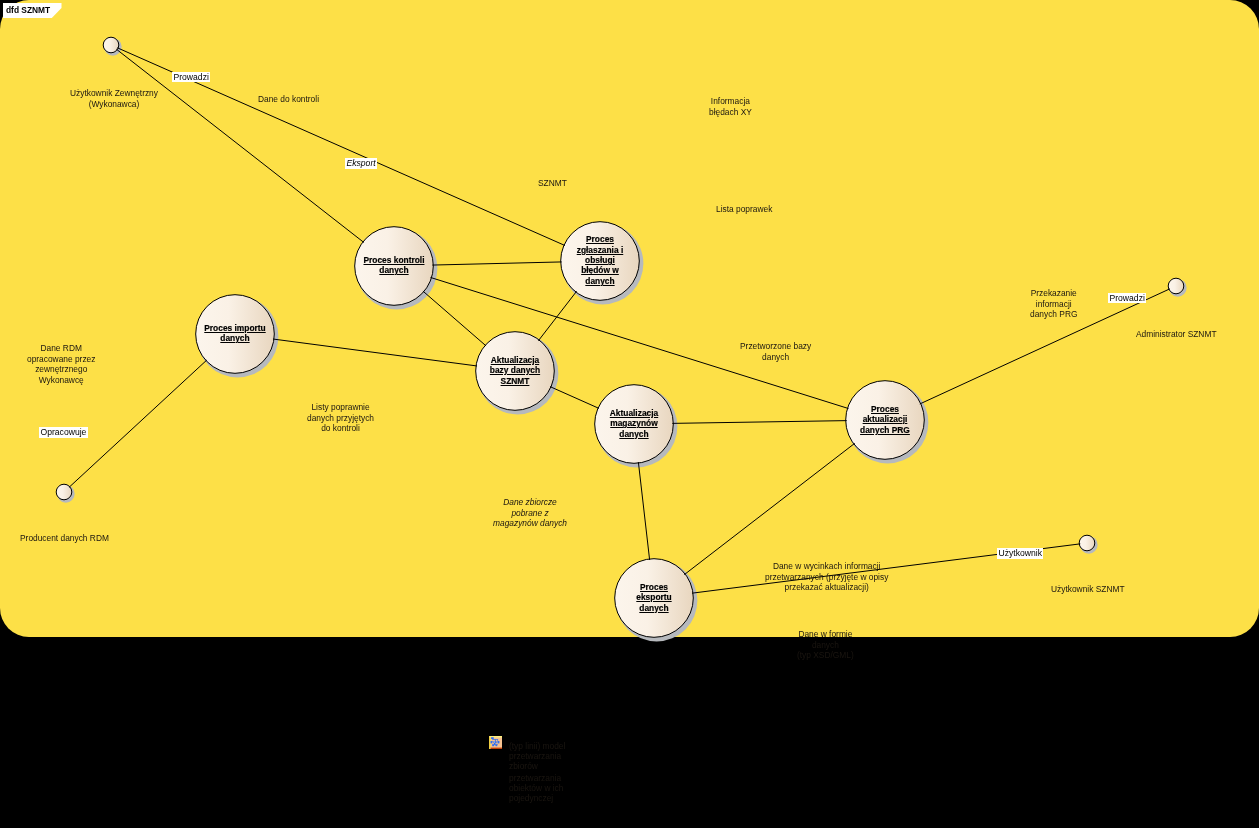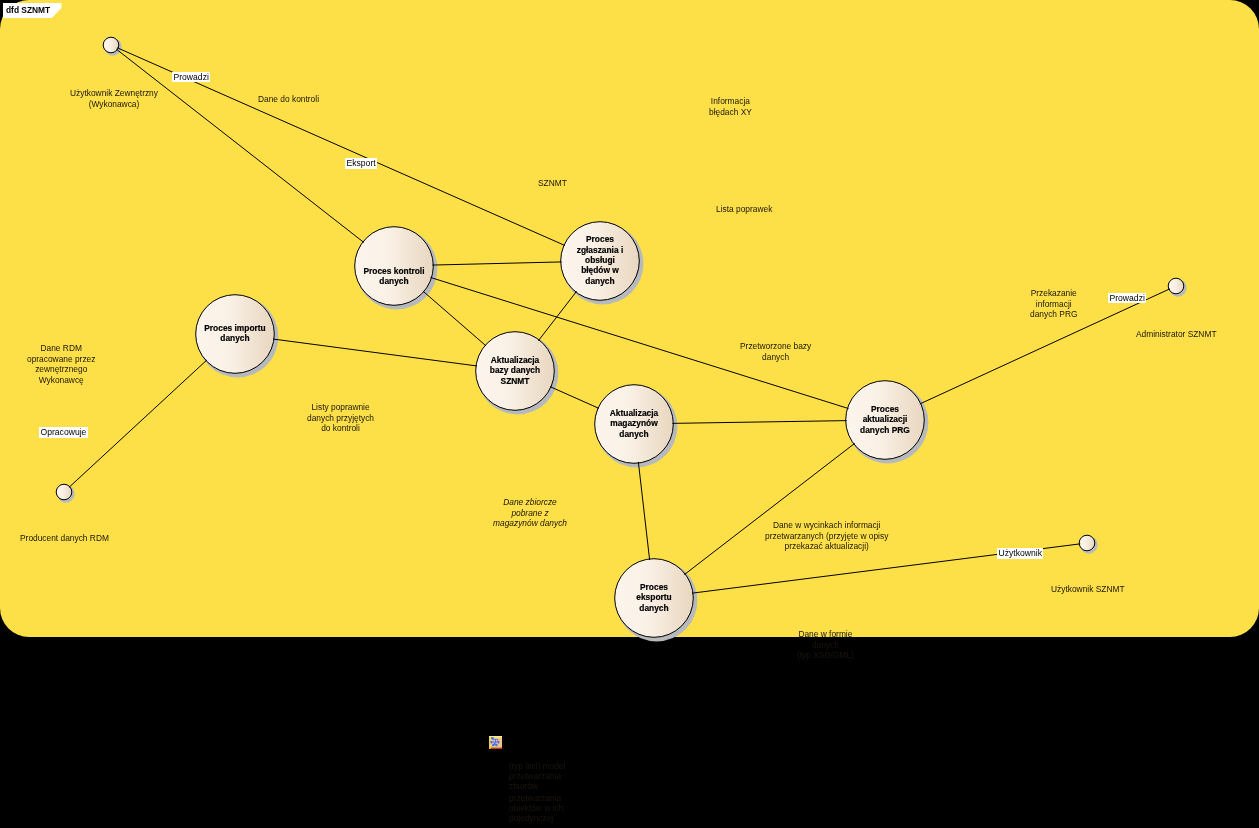--- a/index.html
+++ b/index.html
@@ -10,24 +10,24 @@
   .tab{position:absolute;left:3px;top:3px;height:15.3px;width:58.5px;background:#fff;color:#000;
        font:bold 8.4px "Liberation Sans",sans-serif;line-height:14.6px;
        box-sizing:border-box;padding-left:3px;
        -webkit-clip-path:polygon(0 0,100% 0,100% 33%,83% 100%,0 100%);
        clip-path:polygon(0 0,100% 0,100% 33%,83% 100%,0 100%);}
   .lbl{position:absolute;background:#fff;color:#000;font:8.6px "Liberation Sans",sans-serif;
        line-height:10.8px;padding:0 1.5px;white-space:nowrap;}
   .flow{position:absolute;color:#1a1510;font:8.4px "Liberation Sans",sans-serif;
         line-height:10.5px;text-align:center;white-space:pre;}
   .pname{position:absolute;color:#000;font:bold 8.4px "Liberation Sans",sans-serif;
-         line-height:10.4px;text-align:center;white-space:pre;
+         line-height:10.4px;text-align:center;white-space:pre;text-decoration:underline;
          -webkit-text-stroke:0.18px #000;}
   .legicon{position:absolute;line-height:0;}
-  .legline{text-align:left;margin-top:20px;}
+  .legline{text-align:left;}
 </style>
 </head>
 <body>
 
 <div id="canvas">
   <svg class="layer" id="shapes">
       <defs>
         <linearGradient id="circGrad" x1="0" y1="0" x2="1" y2="0">
           <stop offset="0" stop-color="#fcf5ec"></stop>
           <stop offset="0.42" stop-color="#faf1e6"></stop>
@@ -90,21 +90,21 @@
       <line x1="1169.8233936019958" y1="288.8442105062975" x2="919.7888272122887" y2="403.98040258953034" stroke="#000" stroke-width="1"></line>
       <line x1="691.9947177451689" y1="593.1738811178192" x2="1080.2542015491606" y2="543.8568566161574" stroke="#000" stroke-width="1"></line>
       <line x1="68.99442330827804" y1="487.3852696917665" x2="206.86964519013983" y2="359.9917898243152" stroke="#000" stroke-width="1"></line>
       <line x1="564.9656554585046" y1="245.5247067055971" x2="117.22019694209318" y2="47.74757165540312" stroke="#000" stroke-width="1"></line>
       <line x1="854.6620409270017" y1="443.37730179650947" x2="684.3379590729983" y2="574.6226982034906" stroke="#000" stroke-width="1"></line>
     </svg>
   <div class="tab">dfd SZNMT</div>
   <div id="overlays">
       <div class="pname" style="left: 195.7px; width: 78.6px; top: 322.7px;">Proces importu
 danych</div>
-      <div class="pname" style="left: 354.7px; width: 78.6px; top: 254.7px; margin-top: 11px;">Proces kontroli
+      <div class="pname" style="left: 354.7px; width: 78.6px; top: 254.7px;">Proces kontroli
 danych</div>
       <div class="pname" style="left: 560.7px; width: 78.6px; top: 234.2px;">Proces
 zgłaszania i
 obsługi
 błędów w
 danych</div>
       <div class="pname" style="left: 475.7px; width: 78.6px; top: 354.7px;">Aktualizacja
 bazy danych
 SZNMT</div>
       <div class="pname" style="left: 594.7px; width: 78.6px; top: 407.7px;">Aktualizacja
@@ -115,21 +115,21 @@
 danych PRG</div>
       <div class="pname" style="left: 614.7px; width: 78.6px; top: 581.7px;">Proces
 eksportu
 danych</div>
       <div class="flow" style="left: 70px; top: 88px;">Użytkownik Zewnętrzny
 (Wykonawca)</div>
       <div class="flow" style="left: 20px; top: 533px;">Producent danych RDM</div>
       <div class="flow" style="left: 1136px; top: 329px;">Administrator SZNMT</div>
       <div class="flow" style="left: 1051px; top: 584px;">Użytkownik SZNMT</div>
       <div class="lbl" style="left: 172px; top: 71.6px;">Prowadzi</div>
-      <div class="lbl" style="left: 345px; top: 158px;">Eksport</div>
+      <div class="lbl" style="left: 345px; top: 158px; font-style: italic;">Eksport</div>
       <div class="lbl" style="left: 39px; top: 427px;">Opracowuje</div>
       <div class="lbl" style="left: 1108px; top: 292.7px;">Prowadzi</div>
       <div class="lbl" style="left: 997px; top: 548.3px;">Użytkownik</div>
       <div class="flow" style="left: 258px; top: 94px;">Dane do kontroli</div>
       <div class="flow" style="left: 709px; top: 96px;">Informacja
 błędach XY</div>
       <div class="flow" style="left: 538px; top: 178px;">SZNMT</div>
       <div class="flow" style="left: 716px; top: 204px;">Lista poprawek</div>
       <div class="flow" style="left: 1030px; top: 288px;">Przekazanie
 informacji
@@ -139,21 +139,21 @@
       <div class="flow" style="left: 27px; top: 343px;">Dane RDM
 opracowane przez
 zewnętrznego
 Wykonawcę</div>
       <div class="flow" style="left: 307px; top: 402px;">Listy poprawnie
 danych przyjętych
 do kontroli</div>
       <div class="flow" style="left: 493px; top: 497px; font-style: italic;">Dane zbiorcze
 pobrane z
 magazynów danych</div>
-      <div class="flow" style="left: 765px; top: 520px; text-align: center;">Dane w wycinkach informacji
+      <div class="flow" style="left: 765px; top: 561px; text-align: center;">Dane w wycinkach informacji
 przetwarzanych (przyjęte w opisy
 przekazać aktualizacji)</div>
       <div class="flow" style="left: 797px; top: 629px;">Dane w formie
 danych
 (typ XSD/GML)</div>
       <div class="legicon" style="left: 489px; top: 736px; width: 13px; height: 13px;"><svg viewBox="0 0 13 13" width="13" height="13">
           <rect x="0" y="0" width="13" height="13" fill="#f6c291"></rect>
           <rect x="0" y="0" width="1.5" height="13" fill="#e3ad00"></rect>
           <rect x="0.5" y="0" width="12.5" height="1.5" fill="#fdf07e"></rect>
           <rect x="0.5" y="0.4" width="1.0" height="12.6" fill="#fcf083"></rect>

